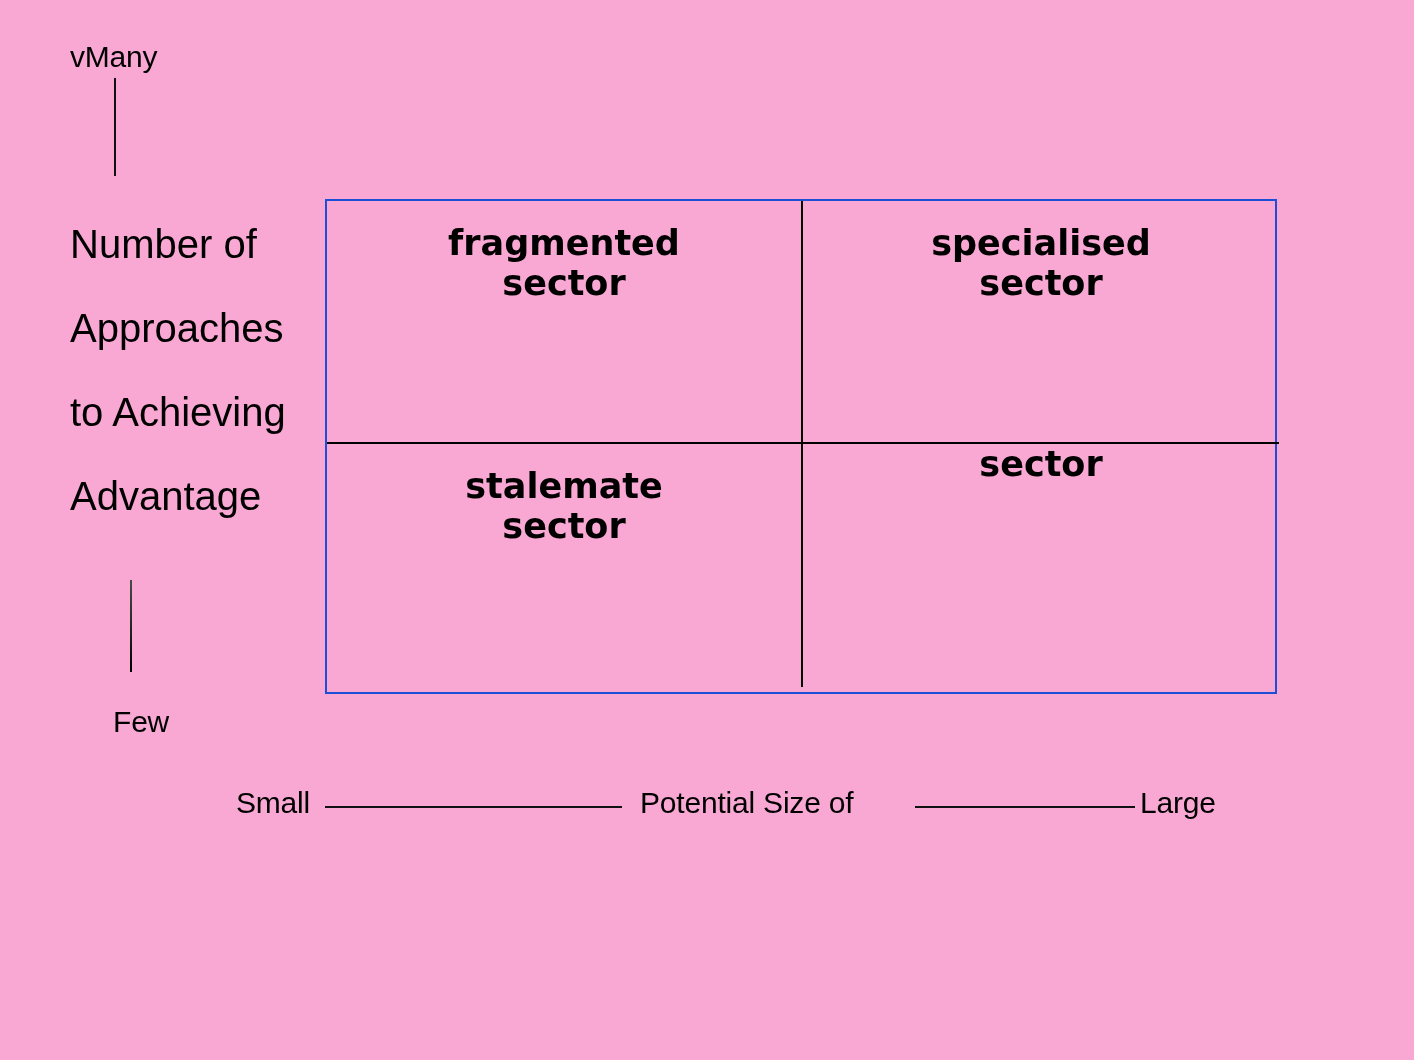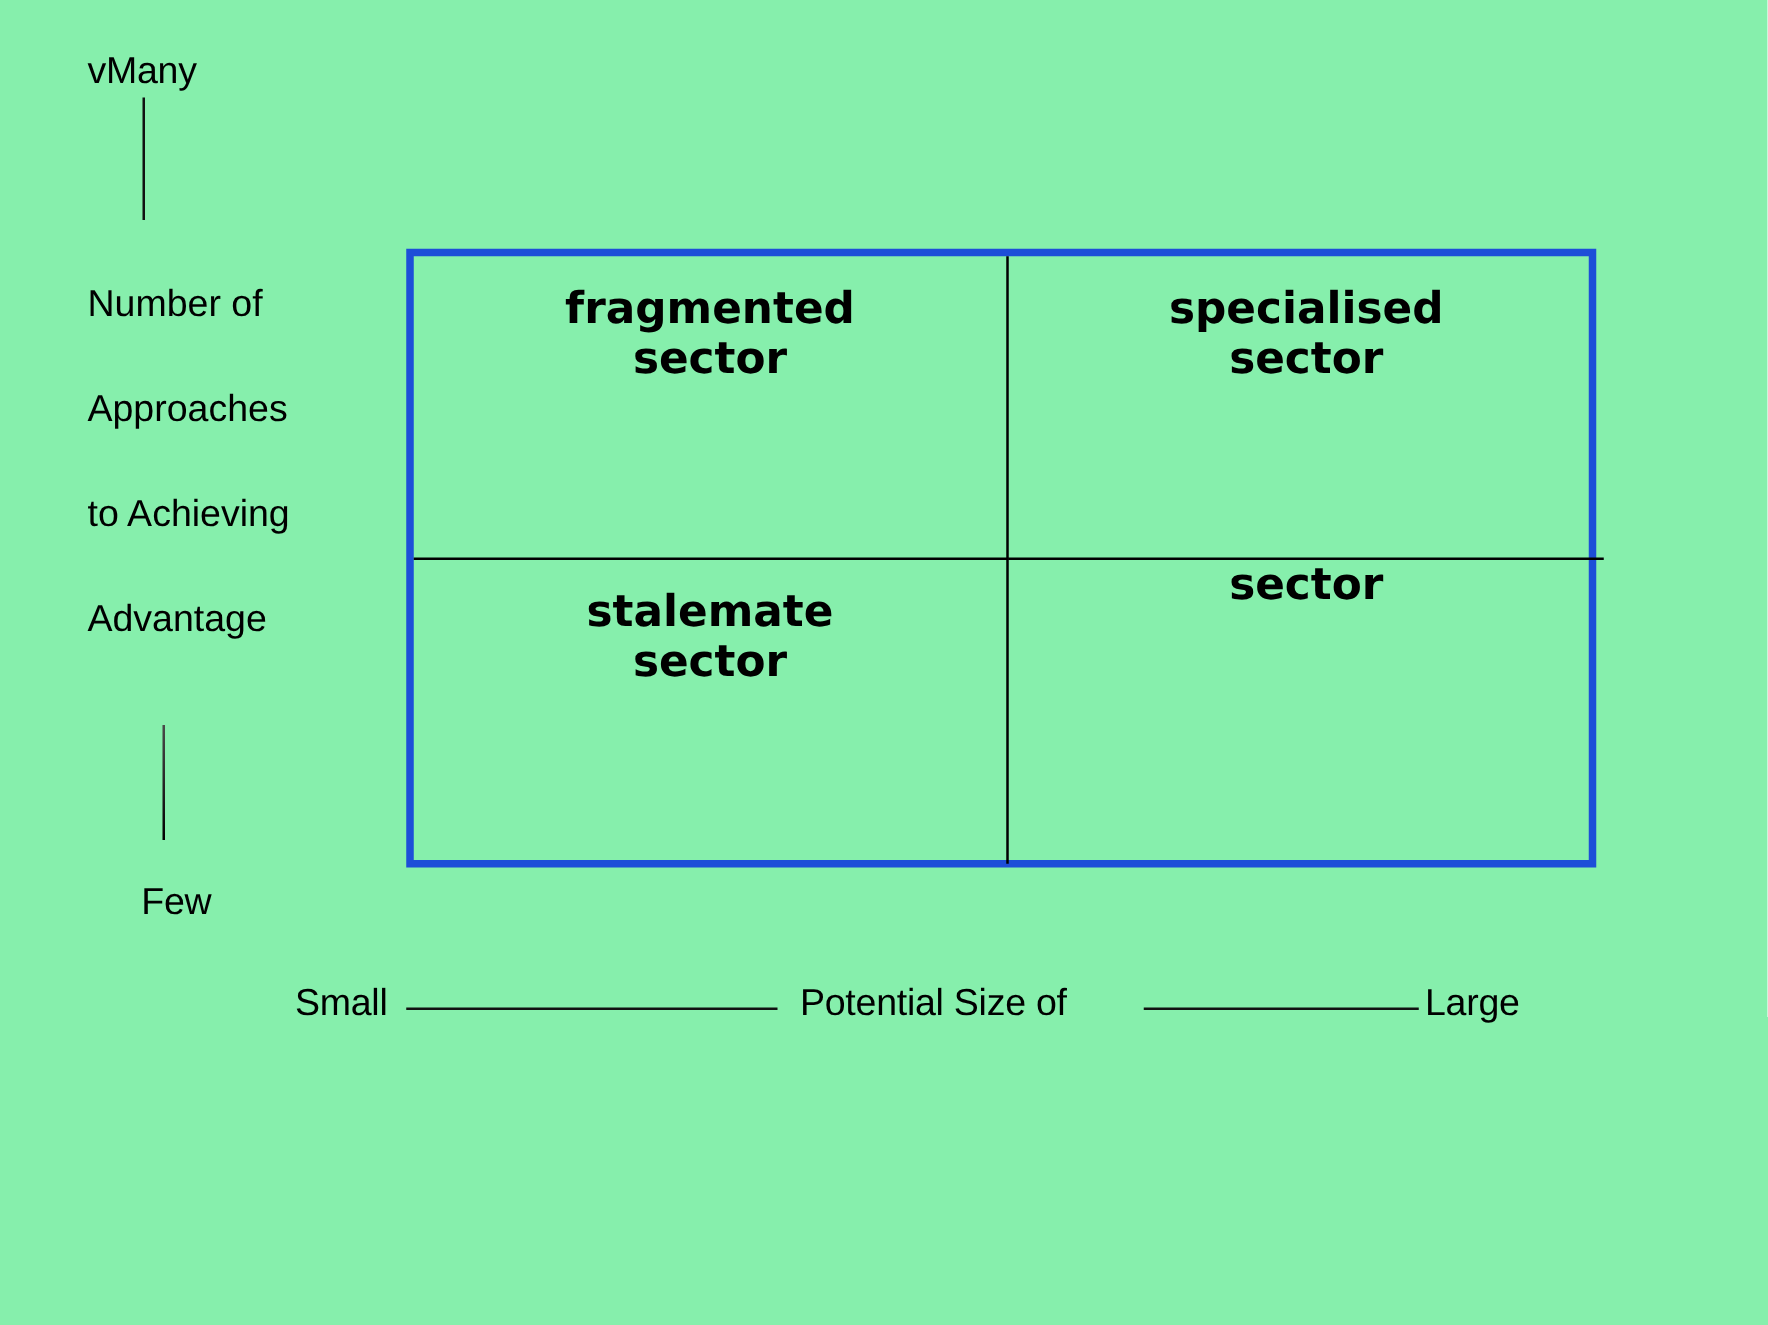--- a/index.html
+++ b/index.html
@@ -10,21 +10,21 @@
   }
   body {
     font-family: "Liberation Sans", "DejaVu Sans", sans-serif;
     color: #111111;
   }
 
   #canvas {
     position: relative;
     width: 1414px;
     height: 1060px;
-    background: #86efac;
+    background: #f9a8d4;
     overflow: hidden;
   }
 
   
   .abs { position: absolute; }
 
   
   .axis-text {
     font-family: "Liberation Sans", "DejaVu Sans", sans-serif;
     font-size: 30px;
@@ -39,21 +39,21 @@
   #y-bottom-label{ left: 113px; top: 705px; }
 
   
   #y-axis-title {
     left: 70px;
     top: 202px;
     width: 250px;
   }
   #y-axis-title .line {
     font-family: "Liberation Sans", "DejaVu Sans", sans-serif;
-    font-size: 30px;
+    font-size: 40px;
     color: #000000;
     line-height: 84px;
     white-space: nowrap;
   }
 
   
   .v-rule {
     width: 2px;
     background: #111111;
   }
@@ -62,21 +62,21 @@
     left: 130px; top: 580px; height: 92px;
     background: linear-gradient(to bottom, #4a4a4a 0%, #2a2a2a 45%, #000000 100%);
   }
 
   
   #matrix {
     left: 325px;
     top: 199px;
     width: 952px;
     height: 495px;
-    border: 6px solid #1d4ed8;
+    border: 2px solid #1d4ed8;
     box-sizing: border-box;
   }
   .cell {
     position: absolute;
     width: 476px;
     height: 243px;
     box-sizing: border-box;
     text-align: center;
   }
   #cell-top-left     { left: 0;     top: 0;    border-right: 2px solid #000; border-bottom: 2px solid #000; }

